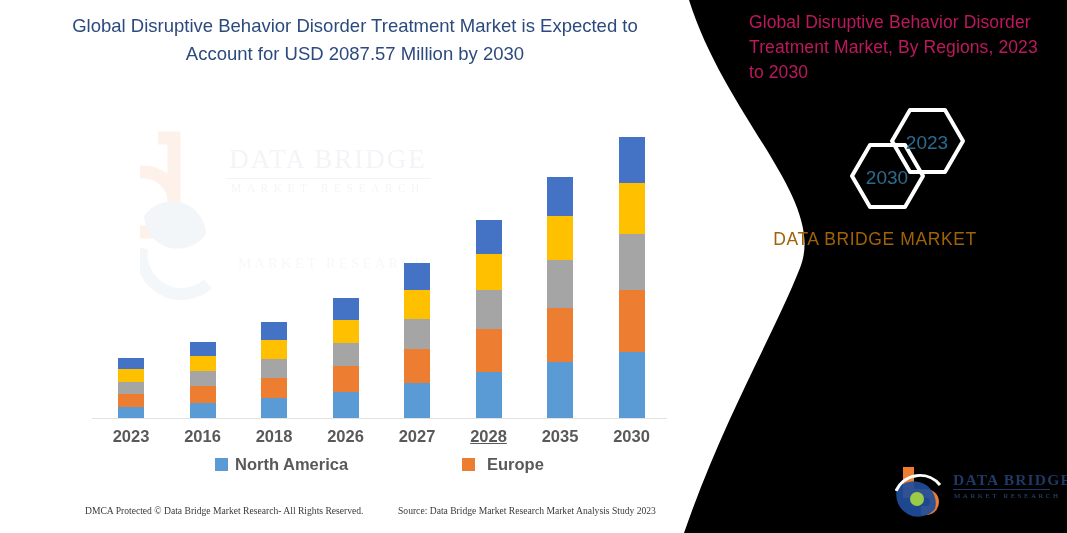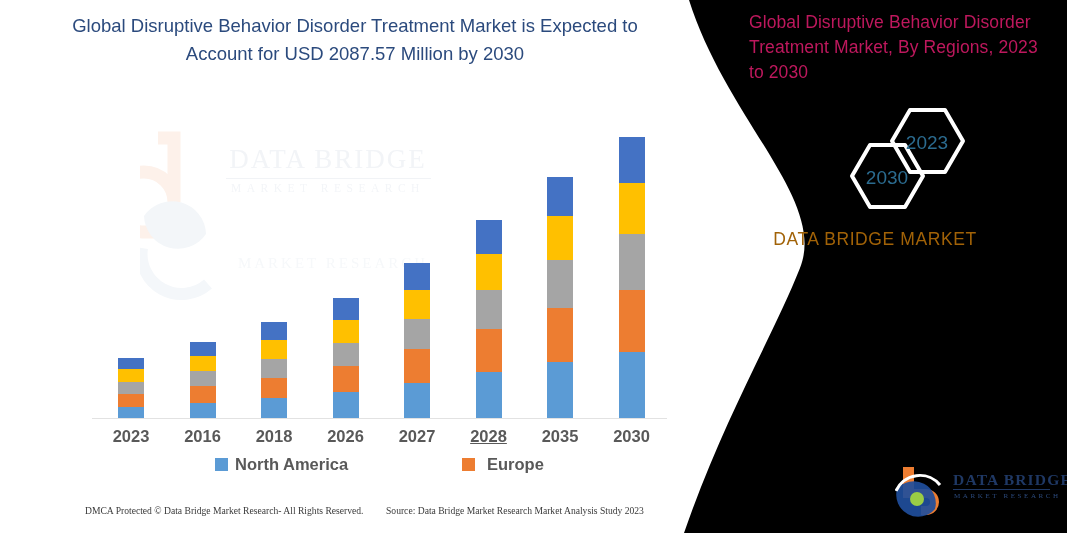--- a/index.html
+++ b/index.html
@@ -68,21 +68,21 @@
   .legend-item{position:absolute;display:flex;align-items:center;gap:7px;}
   .legend-swatch{width:13px;height:13px;display:inline-block;}
   .legend-label{font-size:16.5px;font-weight:bold;color:#595959;white-space:nowrap;}
 
   .footer{position:absolute;left:0;top:505px;width:700px;height:22px;}
   .footer span{
     position:absolute;font-family:"Liberation Serif", serif;
     font-size:9.6px;color:#3a3a3a;white-space:nowrap;
   }
   .footer .f-left{left:85px;top:0;}
-  .footer .f-right{left:386px;top:0;}
+  .footer .f-right{left:398px;top:0;}
 
   
   .dbmr-logo{position:absolute;left:895px;top:465px;width:160px;height:52px;}
   .logo-txt{position:absolute;left:58px;top:6px;color:#1f3864;font-family:"Liberation Serif", serif;
             font-size:15.5px;letter-spacing:1.2px;font-weight:bold;white-space:nowrap;}
   .logo-sub{position:absolute;left:59px;top:27px;color:#2b4a7d;font-family:"Liberation Serif", serif;
             font-size:7px;letter-spacing:2.6px;white-space:nowrap;}
   .logo-rule{position:absolute;left:58px;top:24px;width:97px;height:1px;background:#1f3864;}
 </style>
 </head>

